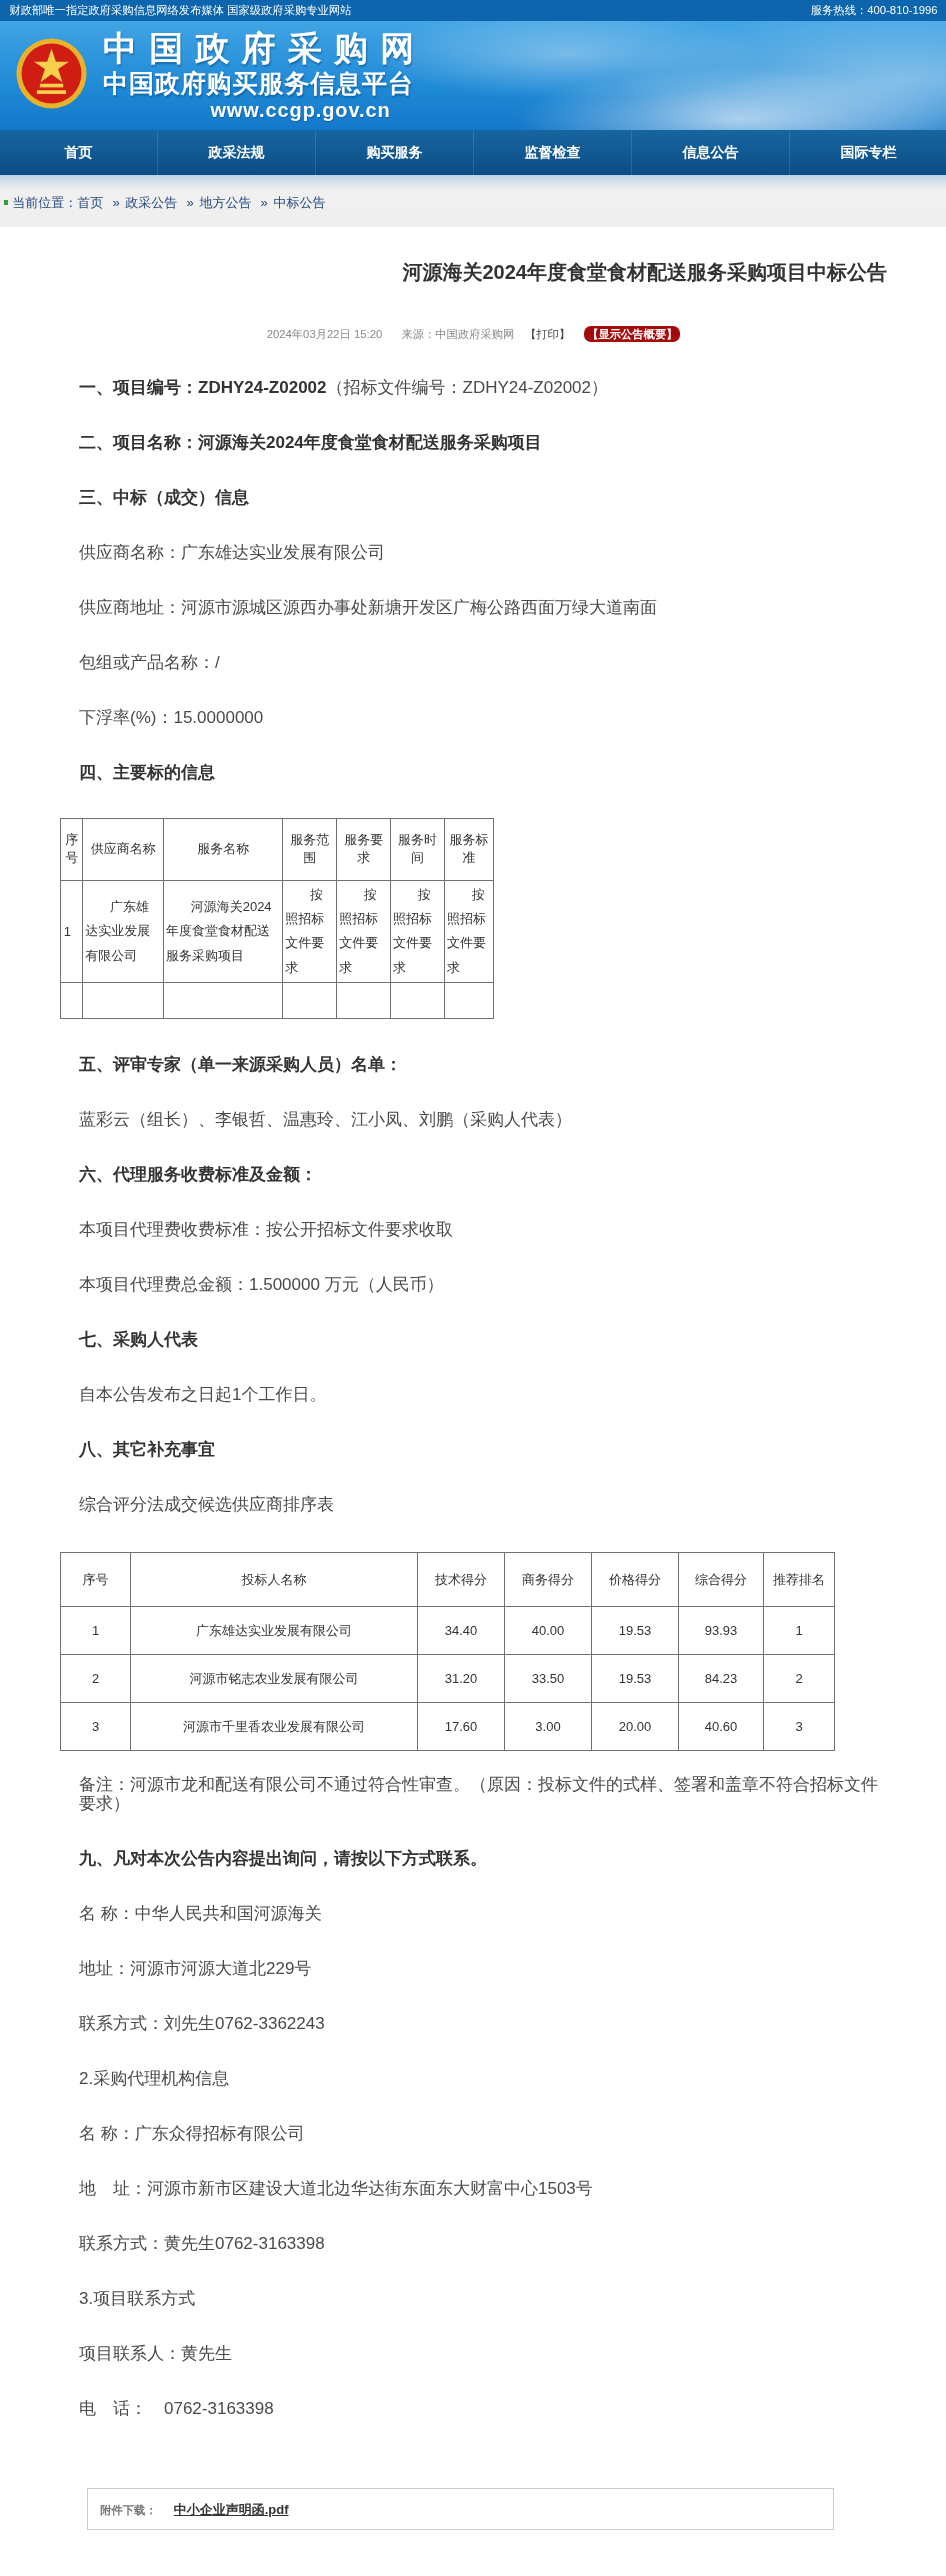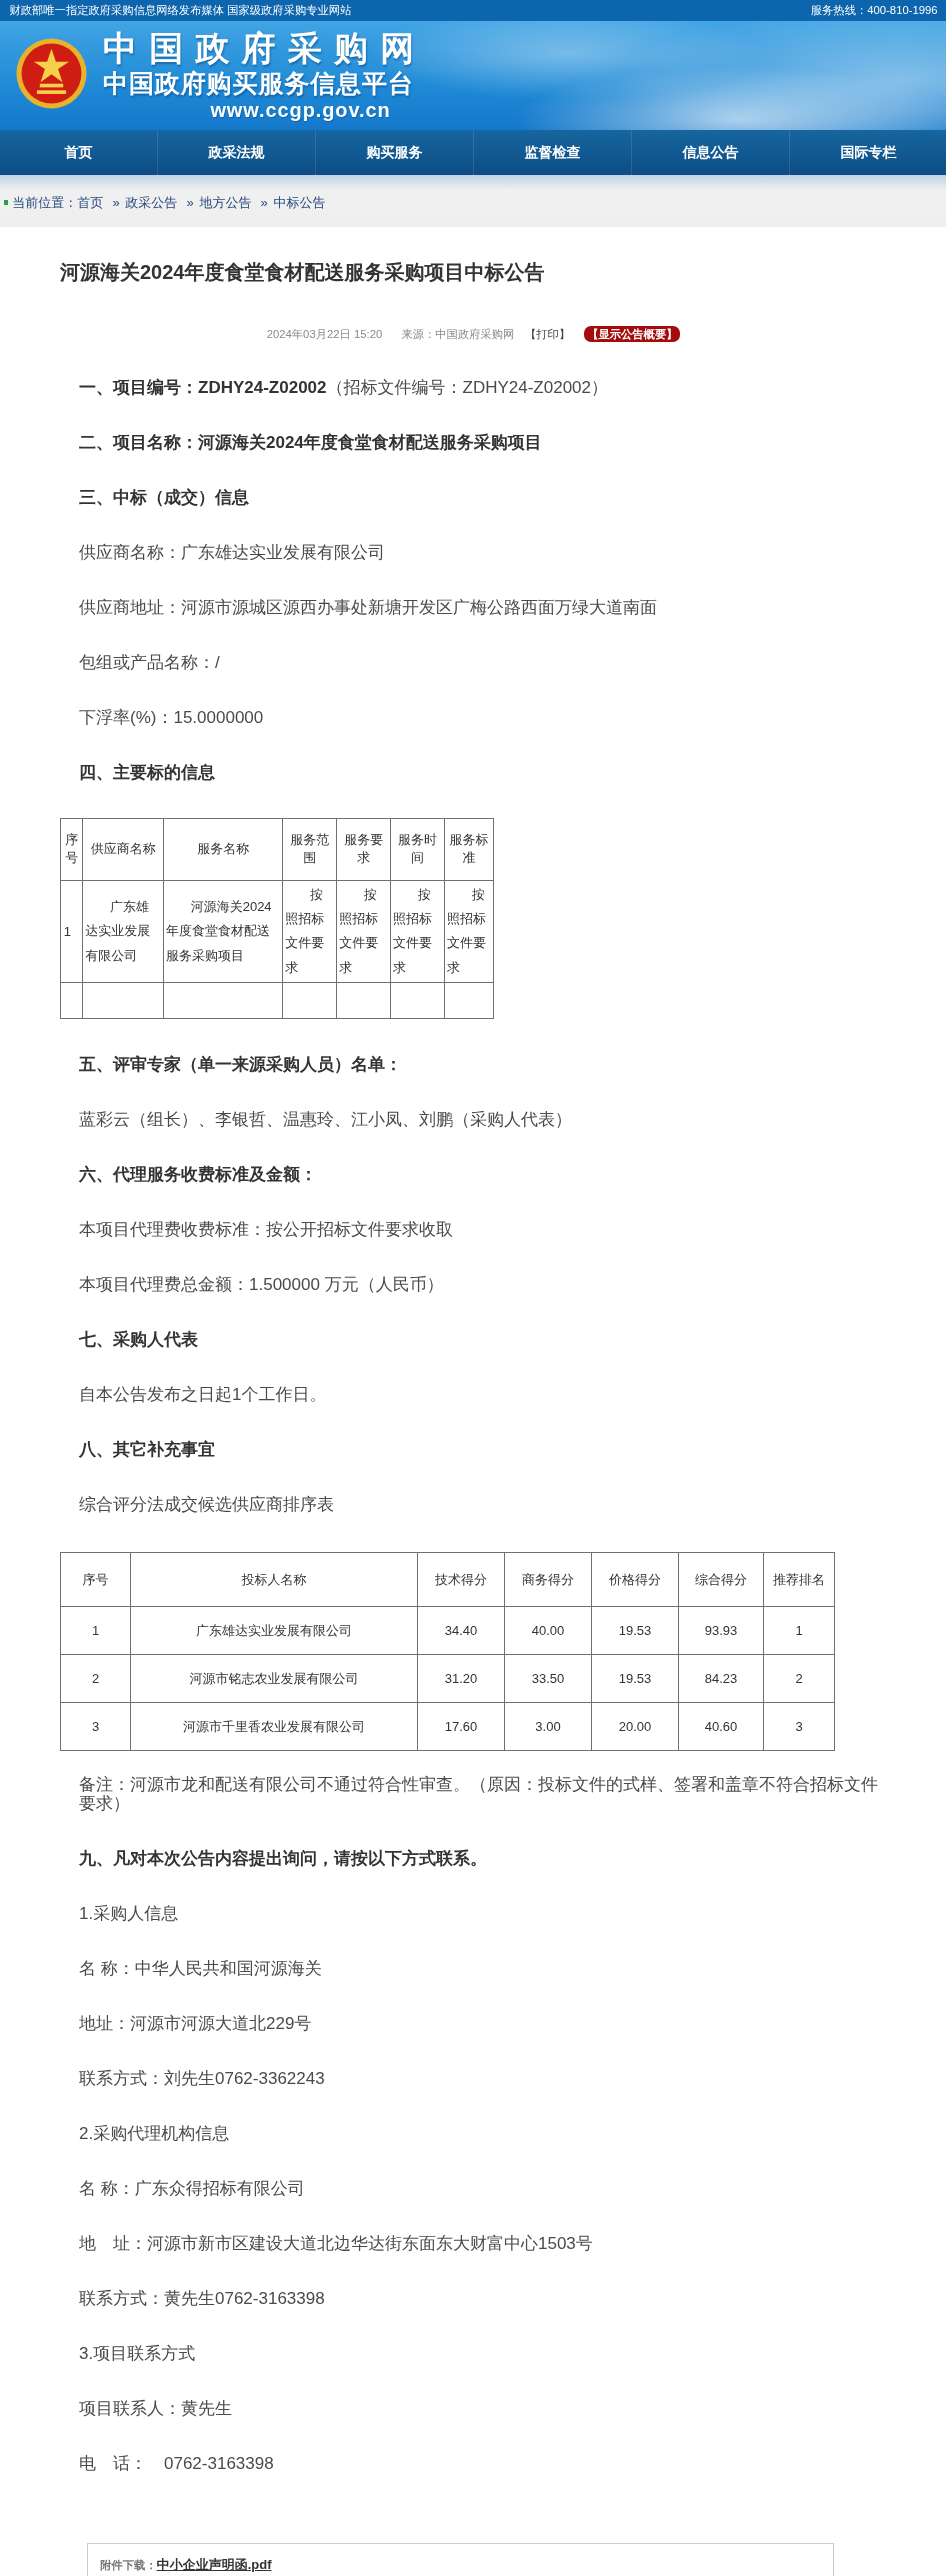--- a/index.html
+++ b/index.html
@@ -30,21 +30,21 @@
 
   
   .crumbbar { height:52px; background:linear-gradient(180deg,#bcd3e6 0px,#f0f0f0 15px,#efefef 100%);
               padding:19px 0 0 3.8px; font-size:13px; color:#274a7d; }
   .crumbbar a { color:#274a7d; text-decoration:none; cursor:pointer; }
   .crumb-dot { display:inline-block; width:4.7px; height:4.7px; background:#2e9e3f; margin:0 3.8px 1.9px 0; vertical-align:middle; }
   .crumb-sep { margin:0 5.6px; color:#274a7d; }
 
   
   .content { width:827px; margin:0 auto; padding-top:32px; padding-bottom:30px; }
-  h1.title { font-size:20px; color:#333; text-align:left; font-weight:bold; }
+  h1.title { font-size:20px; color:#333; text-align:right; font-weight:bold; }
   .meta { text-align:center; margin-top:41px; font-size:11.3px; color:#8a8a8a; }
   .meta .src { margin-left:16px; }
   .meta a.print { color:#444; text-decoration:none; margin-left:7.5px; cursor:pointer; }
   .meta a.badge { background:#a30b0c; color:#fff; font-weight:bold; padding:1.9px 2.8px; margin-left:11px;
                   text-decoration:none; cursor:pointer;border-radius:7px; }
 
   p.para { font-size:17px; color:#4a4a4a; margin:36px 0 36px 19px; line-height:19px; }
   p.para .b { font-weight:bold; color:#333; }
   p.tight { margin-top:24.4px; }
 
@@ -58,21 +58,21 @@
   .t1 tr.empty td { height:36px; }
 
   .t2 { width:775px; margin:38px 0 0 0; border:1.9px solid #3a3a3a; }
   .t2 th,.t2 td { border:0.9px solid #6f6f6f; font-weight:normal; text-align:center; padding:1.9px; }
   .t2 th { height:54px; }
   .t2 td { height:48px; }
 
   
   .attach { margin:70px 0 0 27px; width:747px; border:0.9px solid #ccc; padding:10.3px 12.2px; background:#fff; }
   .attach-label { font-size:11.3px; font-weight:bold; color:#777; }
-  .attach a { font-size:13px; font-weight:bold; color:#333; text-decoration:underline; cursor:pointer; margin-left:0; }
+  .attach a { font-size:13px; font-weight:bold; color:#333; text-decoration:underline; cursor:pointer; margin-left:17px; }
 </style>
 </head>
 <body>
 
 <header class="topbar">
   <span>财政部唯一指定政府采购信息网络发布媒体 国家级政府采购专业网站</span>
   <span>服务热线：400-810-1996</span>
 </header>
 
 <div class="banner">
@@ -222,21 +222,20 @@
       <td>3.00</td>
       <td>20.00</td>
       <td>40.60</td>
       <td>3</td>
     </tr>
   </tbody>
     </table>
 
   <p class="para tight"><span>备注：河源市龙和配送有限公司不通过符合性审查。（原因：投标文件的式样、签署和盖章不符合招标文件要求）</span></p>
   <p class="para"><span class="b">九、凡对本次公告内容提出询问，请按以下方式联系。</span></p>
-  <p class="para"><span>1.采购人信息</span></p>
   <p class="para"><span>名 称：中华人民共和国河源海关</span></p>
   <p class="para"><span>地址：河源市河源大道北229号</span></p>
   <p class="para"><span>联系方式：刘先生0762-3362243</span></p>
   <p class="para"><span>2.采购代理机构信息</span></p>
   <p class="para"><span>名 称：广东众得招标有限公司</span></p>
   <p class="para"><span>地　址：河源市新市区建设大道北边华达街东面东大财富中心1503号</span></p>
   <p class="para"><span>联系方式：黄先生0762-3163398</span></p>
   <p class="para"><span>3.项目联系方式</span></p>
   <p class="para"><span>项目联系人：黄先生</span></p>
   <p class="para"><span>电　话：　0762-3163398</span></p>

